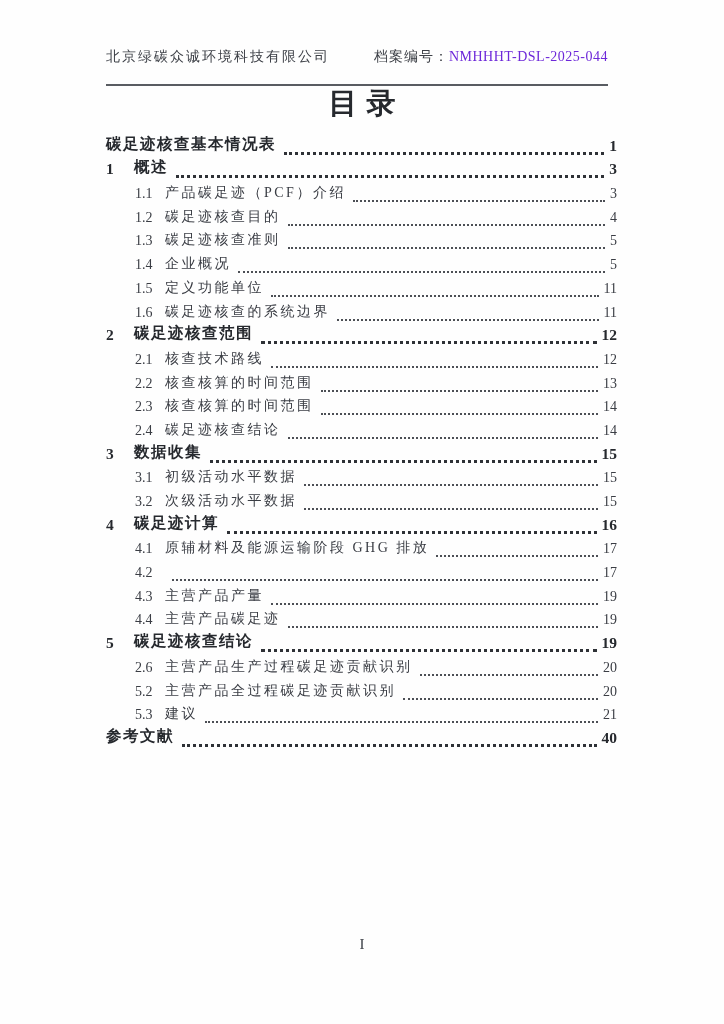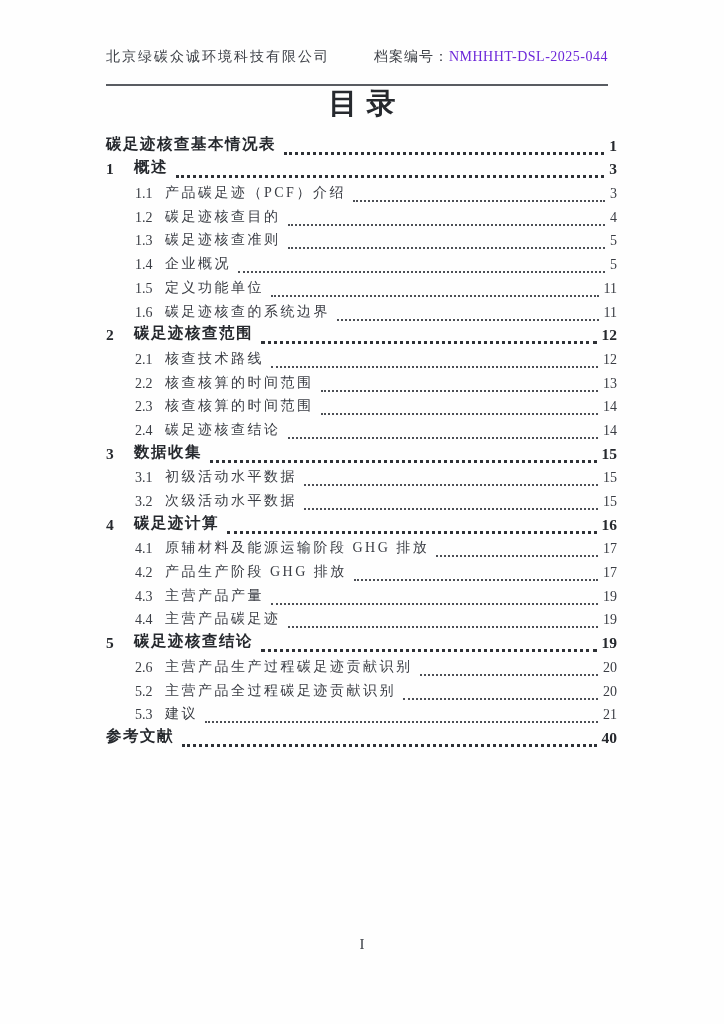--- a/index.html
+++ b/index.html
@@ -172,21 +172,20 @@
     <span class="pg">16</span>
   </div>
       <div class="row lvl2">
     <span class="num">4.1</span>
     <span class="t">原辅材料及能源运输阶段 GHG 排放</span>
     <span class="leader"></span>
     <span class="pg">17</span>
   </div>
       <div class="row lvl2">
     <span class="num">4.2</span>
-    <span class="t">产品生产阶段 GHG 排放</span>
     <span class="leader"></span>
     <span class="pg">17</span>
   </div>
       <div class="row lvl2">
     <span class="num">4.3</span>
     <span class="t">主营产品产量</span>
     <span class="leader"></span>
     <span class="pg">19</span>
   </div>
       <div class="row lvl2">

